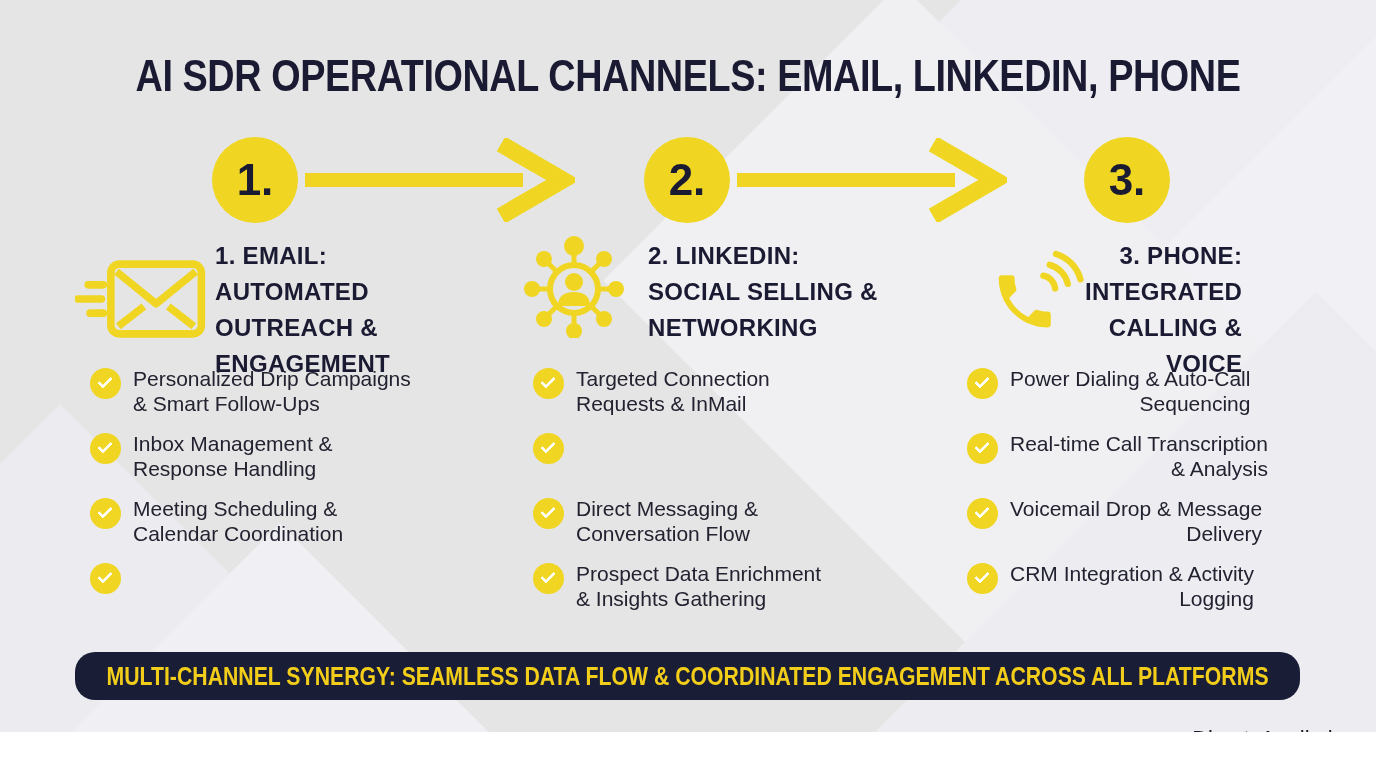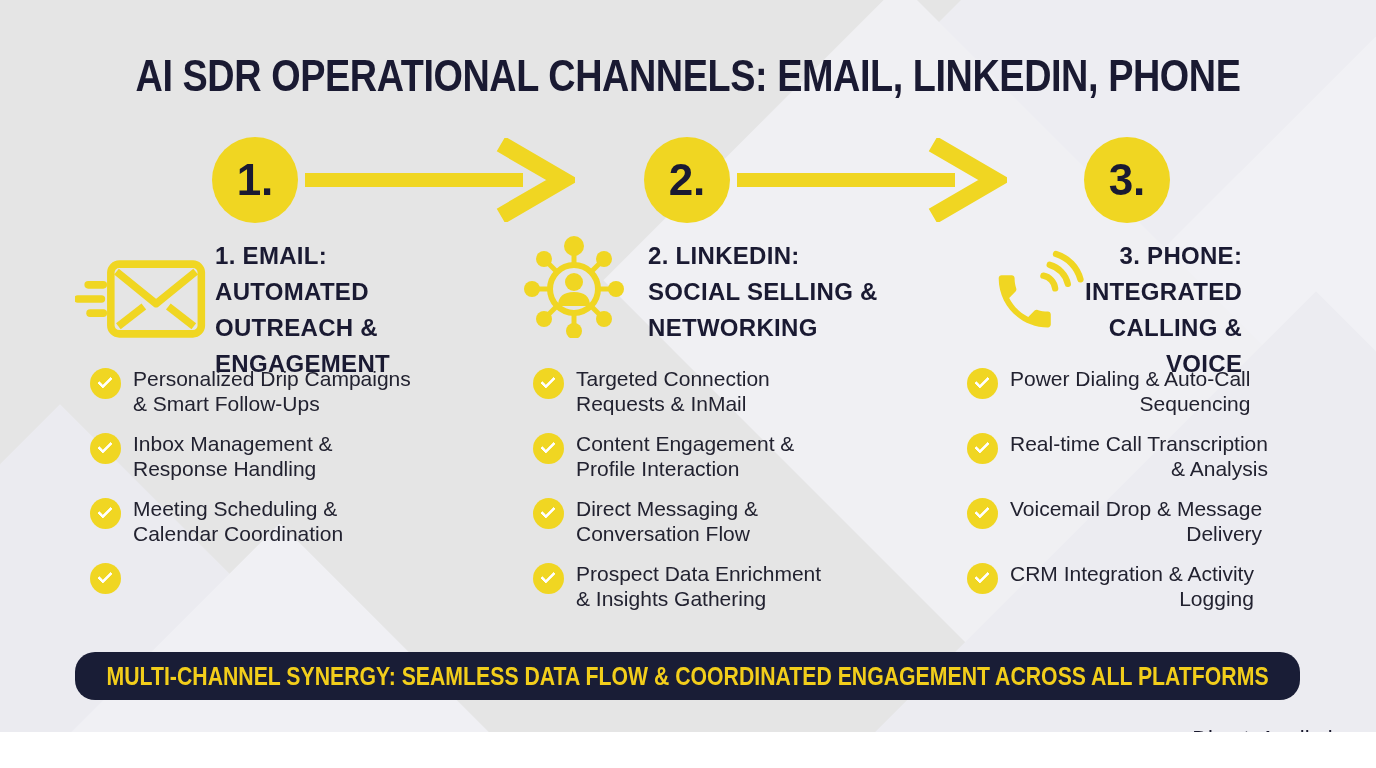--- a/index.html
+++ b/index.html
@@ -201,22 +201,20 @@
         <span class="check-circle">
             <span class="check-mark"></span>
           </span>
         <span class="item-text">Targeted Connection
 Requests &amp; InMail</span>
       </div>
       <div class="item">
         <span class="check-circle">
             <span class="check-mark"></span>
           </span>
-        <span class="item-text">Content Engagement &amp;
-Profile Interaction</span>
       </div>
       <div class="item">
         <span class="check-circle">
             <span class="check-mark"></span>
           </span>
         <span class="item-text">Direct Messaging &amp;
 Conversation Flow</span>
       </div>
       <div class="item">
         <span class="check-circle">

